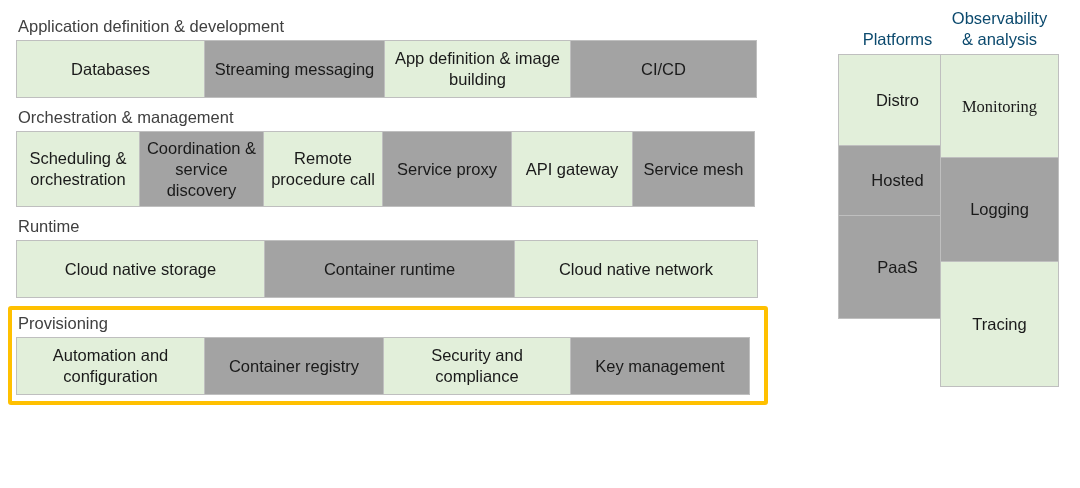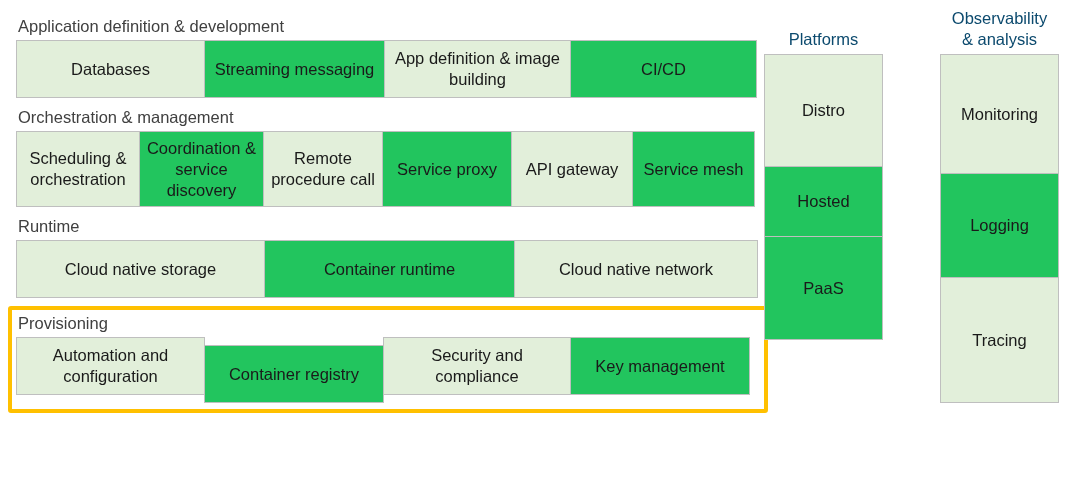--- a/index.html
+++ b/index.html
@@ -67,21 +67,21 @@
     text-align: center;
     font-size: 16.5px;
     line-height: 21px;
     color: #1a1a1a;
     padding: 4px 6px;
     overflow: hidden;
   }
   .cell:last-child { margin-right: 0; }
 
   .fill-light { background: #e2efda; }
-  .fill-mid   { background: #22c55e; }
+  .fill-mid   { background: #a3a3a3; }
 
   .h-tall { height: 58px; }
   .h-mid  { height: 76px; }
   .h-run  { height: 58px; }
   .h-prov { height: 58px; }
 
   
   .col {
     position: absolute;
     top: 6px;
@@ -111,21 +111,21 @@
     align-items: center;
     justify-content: center;
     text-align: center;
     font-size: 16.5px;
     line-height: 21px;
     color: #1a1a1a;
     padding: 4px 4px;
   }
   .col-cell:last-child { margin-bottom: 0; }
 
-  #platforms-col { left: 764px; }
+  #platforms-col { left: 838px; }
   #observability-col { left: 940px; }
 </style>
 </head>
 <body>
 
 <div class="canvas">
 
   <div class="left-stack">
       <div class="section">
         <div class="section-label">Application definition &amp; development</div>
@@ -152,42 +152,42 @@
         <div class="row">
           <div class="cell fill-light h-run" style="width: 249px; flex: 0 0 249px;">Cloud native storage</div>
           <div class="cell fill-mid h-run" style="width: 251px; flex: 0 0 251px;">Container runtime</div>
           <div class="cell fill-light h-run" style="width: 244px; flex: 0 0 244px;">Cloud native network</div>
         </div>
       </div>
       <div class="section highlight">
         <div class="section-label">Provisioning</div>
         <div class="row">
           <div class="cell fill-light h-prov" style="width: 189px; flex: 0 0 189px;">Automation and configuration</div>
-          <div class="cell fill-mid h-prov" style="width: 180px; flex: 0 0 180px; margin-top: 8px;">Container registry</div>
+          <div class="cell fill-mid h-prov" style="width: 180px; flex: 0 0 180px;">Container registry</div>
           <div class="cell fill-light h-prov" style="width: 188px; flex: 0 0 188px;">Security and compliance</div>
           <div class="cell fill-mid h-prov" style="width: 180px; flex: 0 0 180px;">Key management</div>
         </div>
       </div>
     </div>
 
   <div class="col" id="platforms-col">
       <div class="col-header">
         <div>Platforms</div>
       </div>
       <div class="col-body">
-        <div class="col-cell fill-light" style="height: 113px;">Distro</div>
+        <div class="col-cell fill-light" style="height: 92px;">Distro</div>
         <div class="col-cell fill-mid" style="height: 71px;">Hosted</div>
         <div class="col-cell fill-mid" style="height: 104px;">PaaS</div>
       </div>
     </div>
   <div class="col" id="observability-col">
       <div class="col-header">
         <div>Observability</div>
         <div>&amp; analysis</div>
       </div>
       <div class="col-body">
-        <div class="col-cell fill-light" style="height: 120px;">Monitoring</div>
+        <div class="col-cell fill-light" style="height: 104px; font-family: Liberation Serif, serif;">Monitoring</div>
         <div class="col-cell fill-mid" style="height: 105px;">Logging</div>
         <div class="col-cell fill-light" style="height: 126px;">Tracing</div>
       </div>
     </div>
 
 </div>
 
 </body></html>

